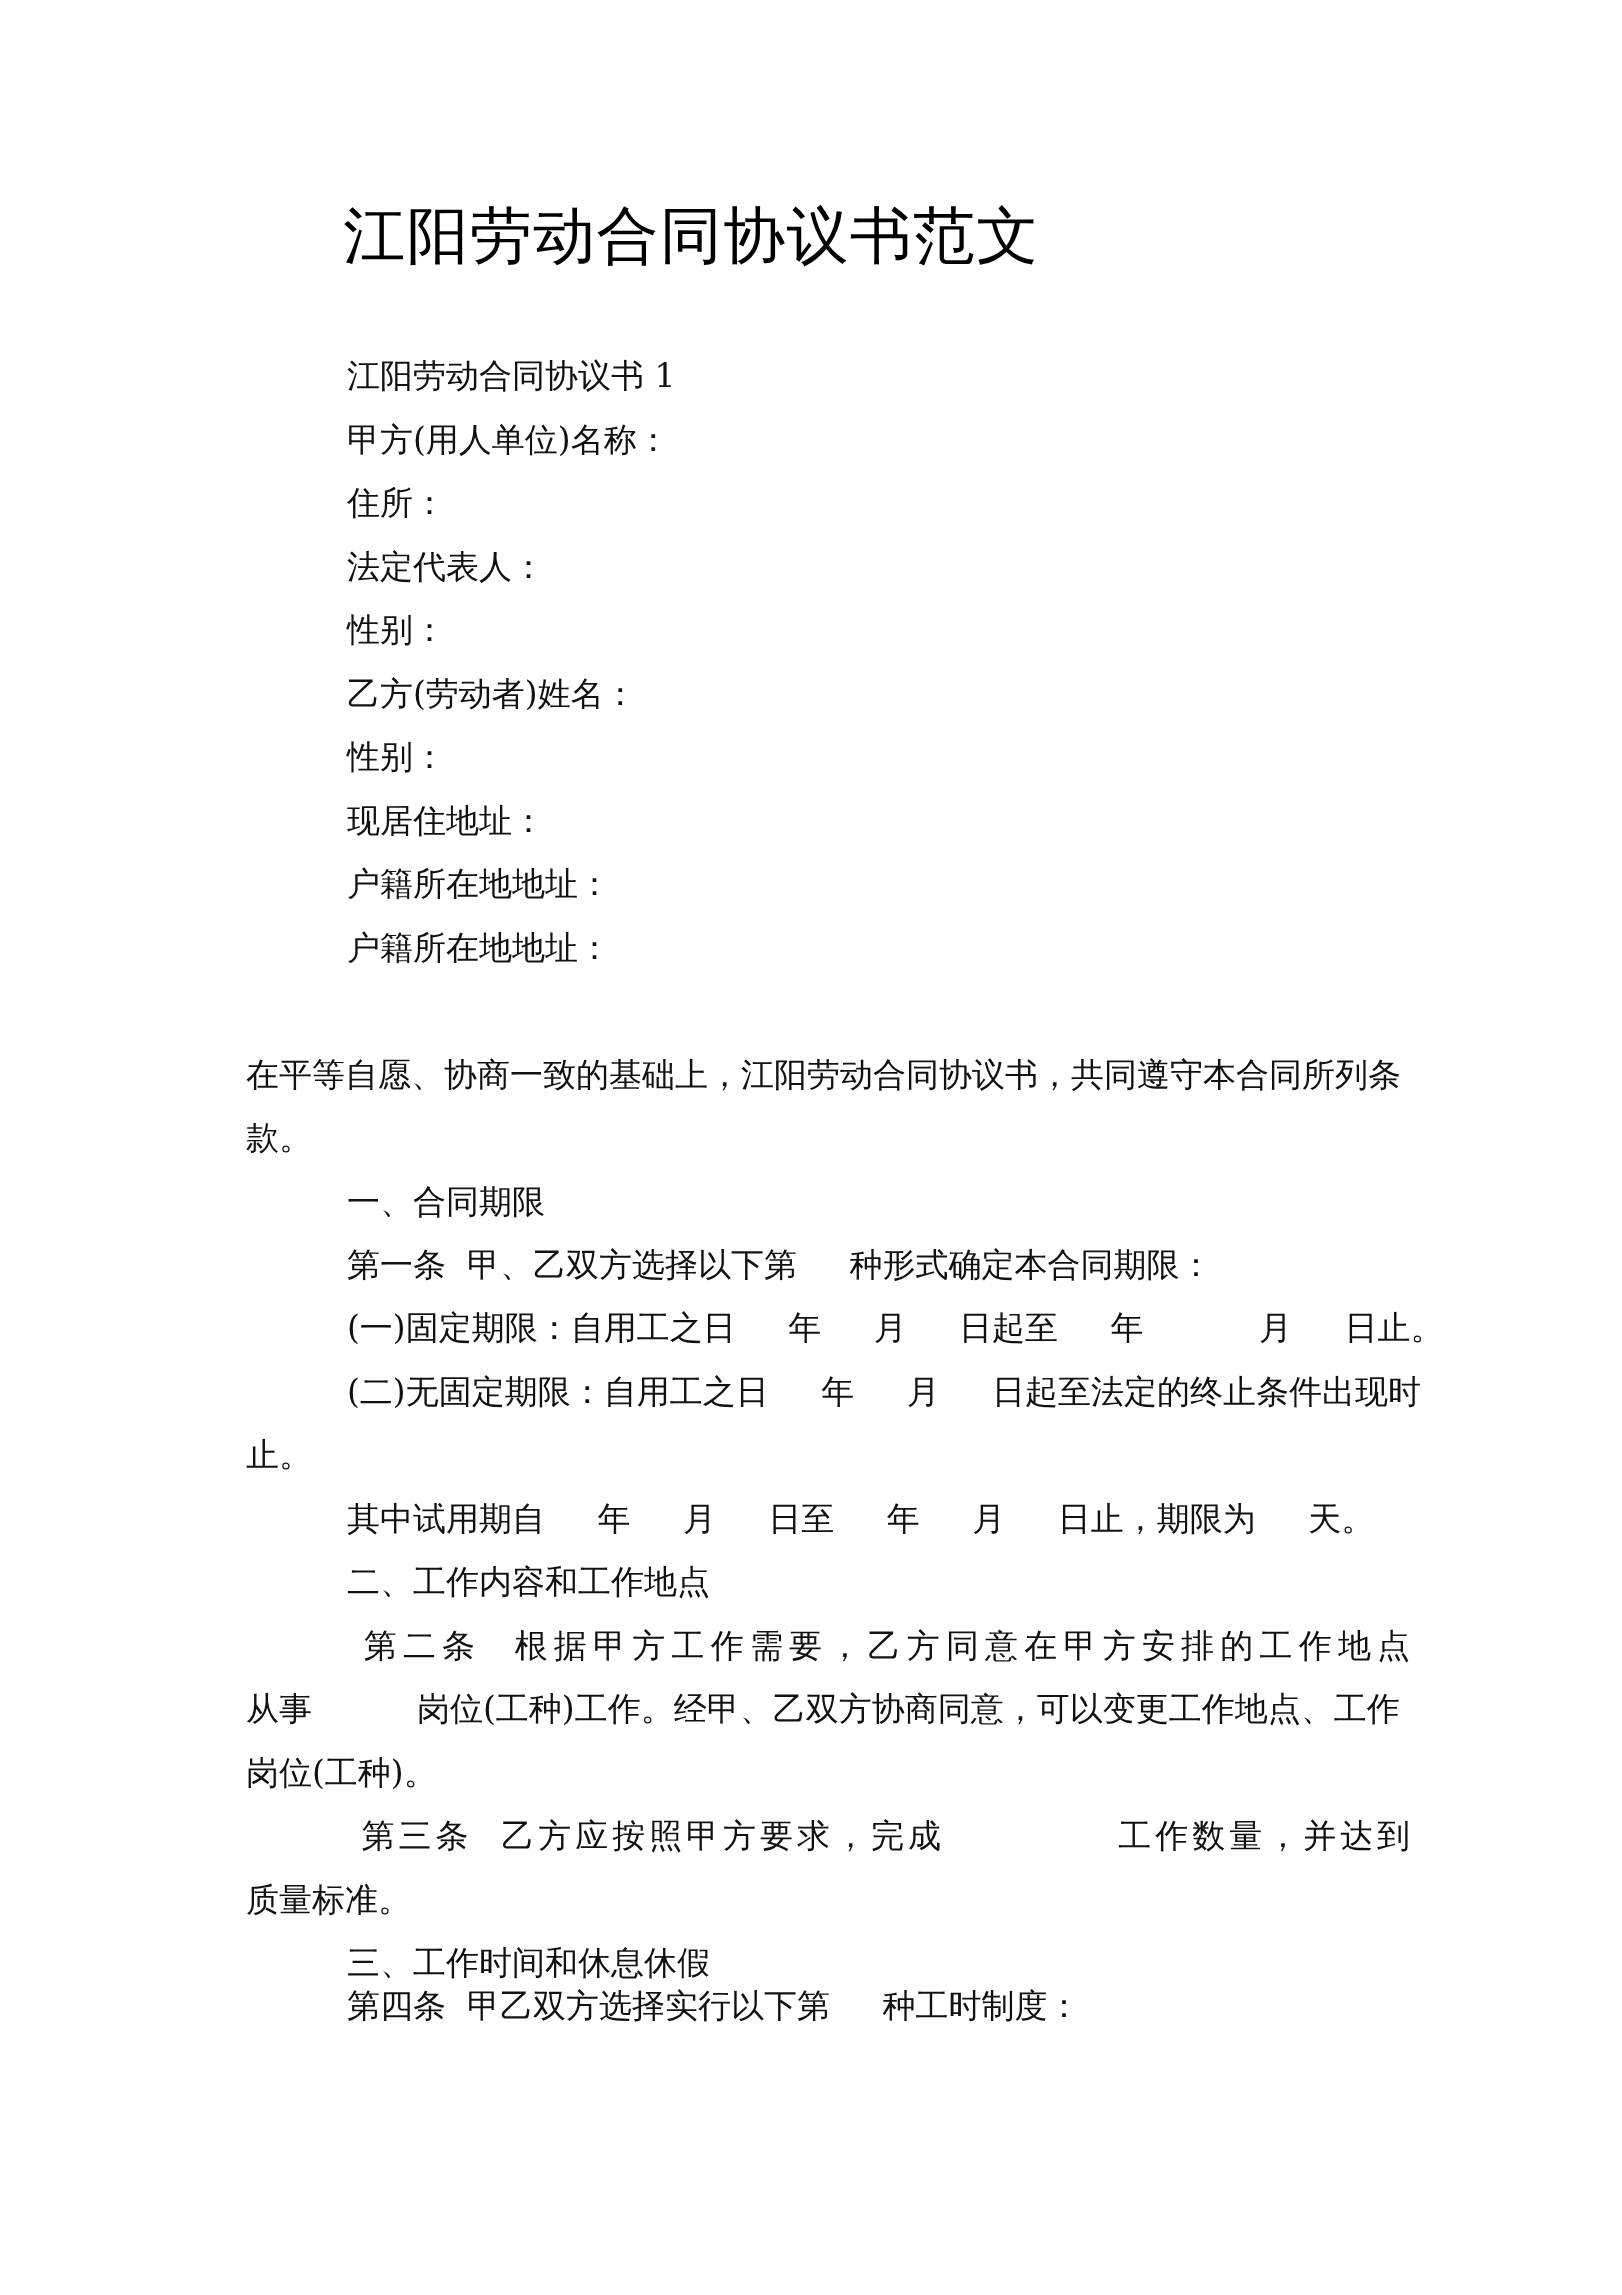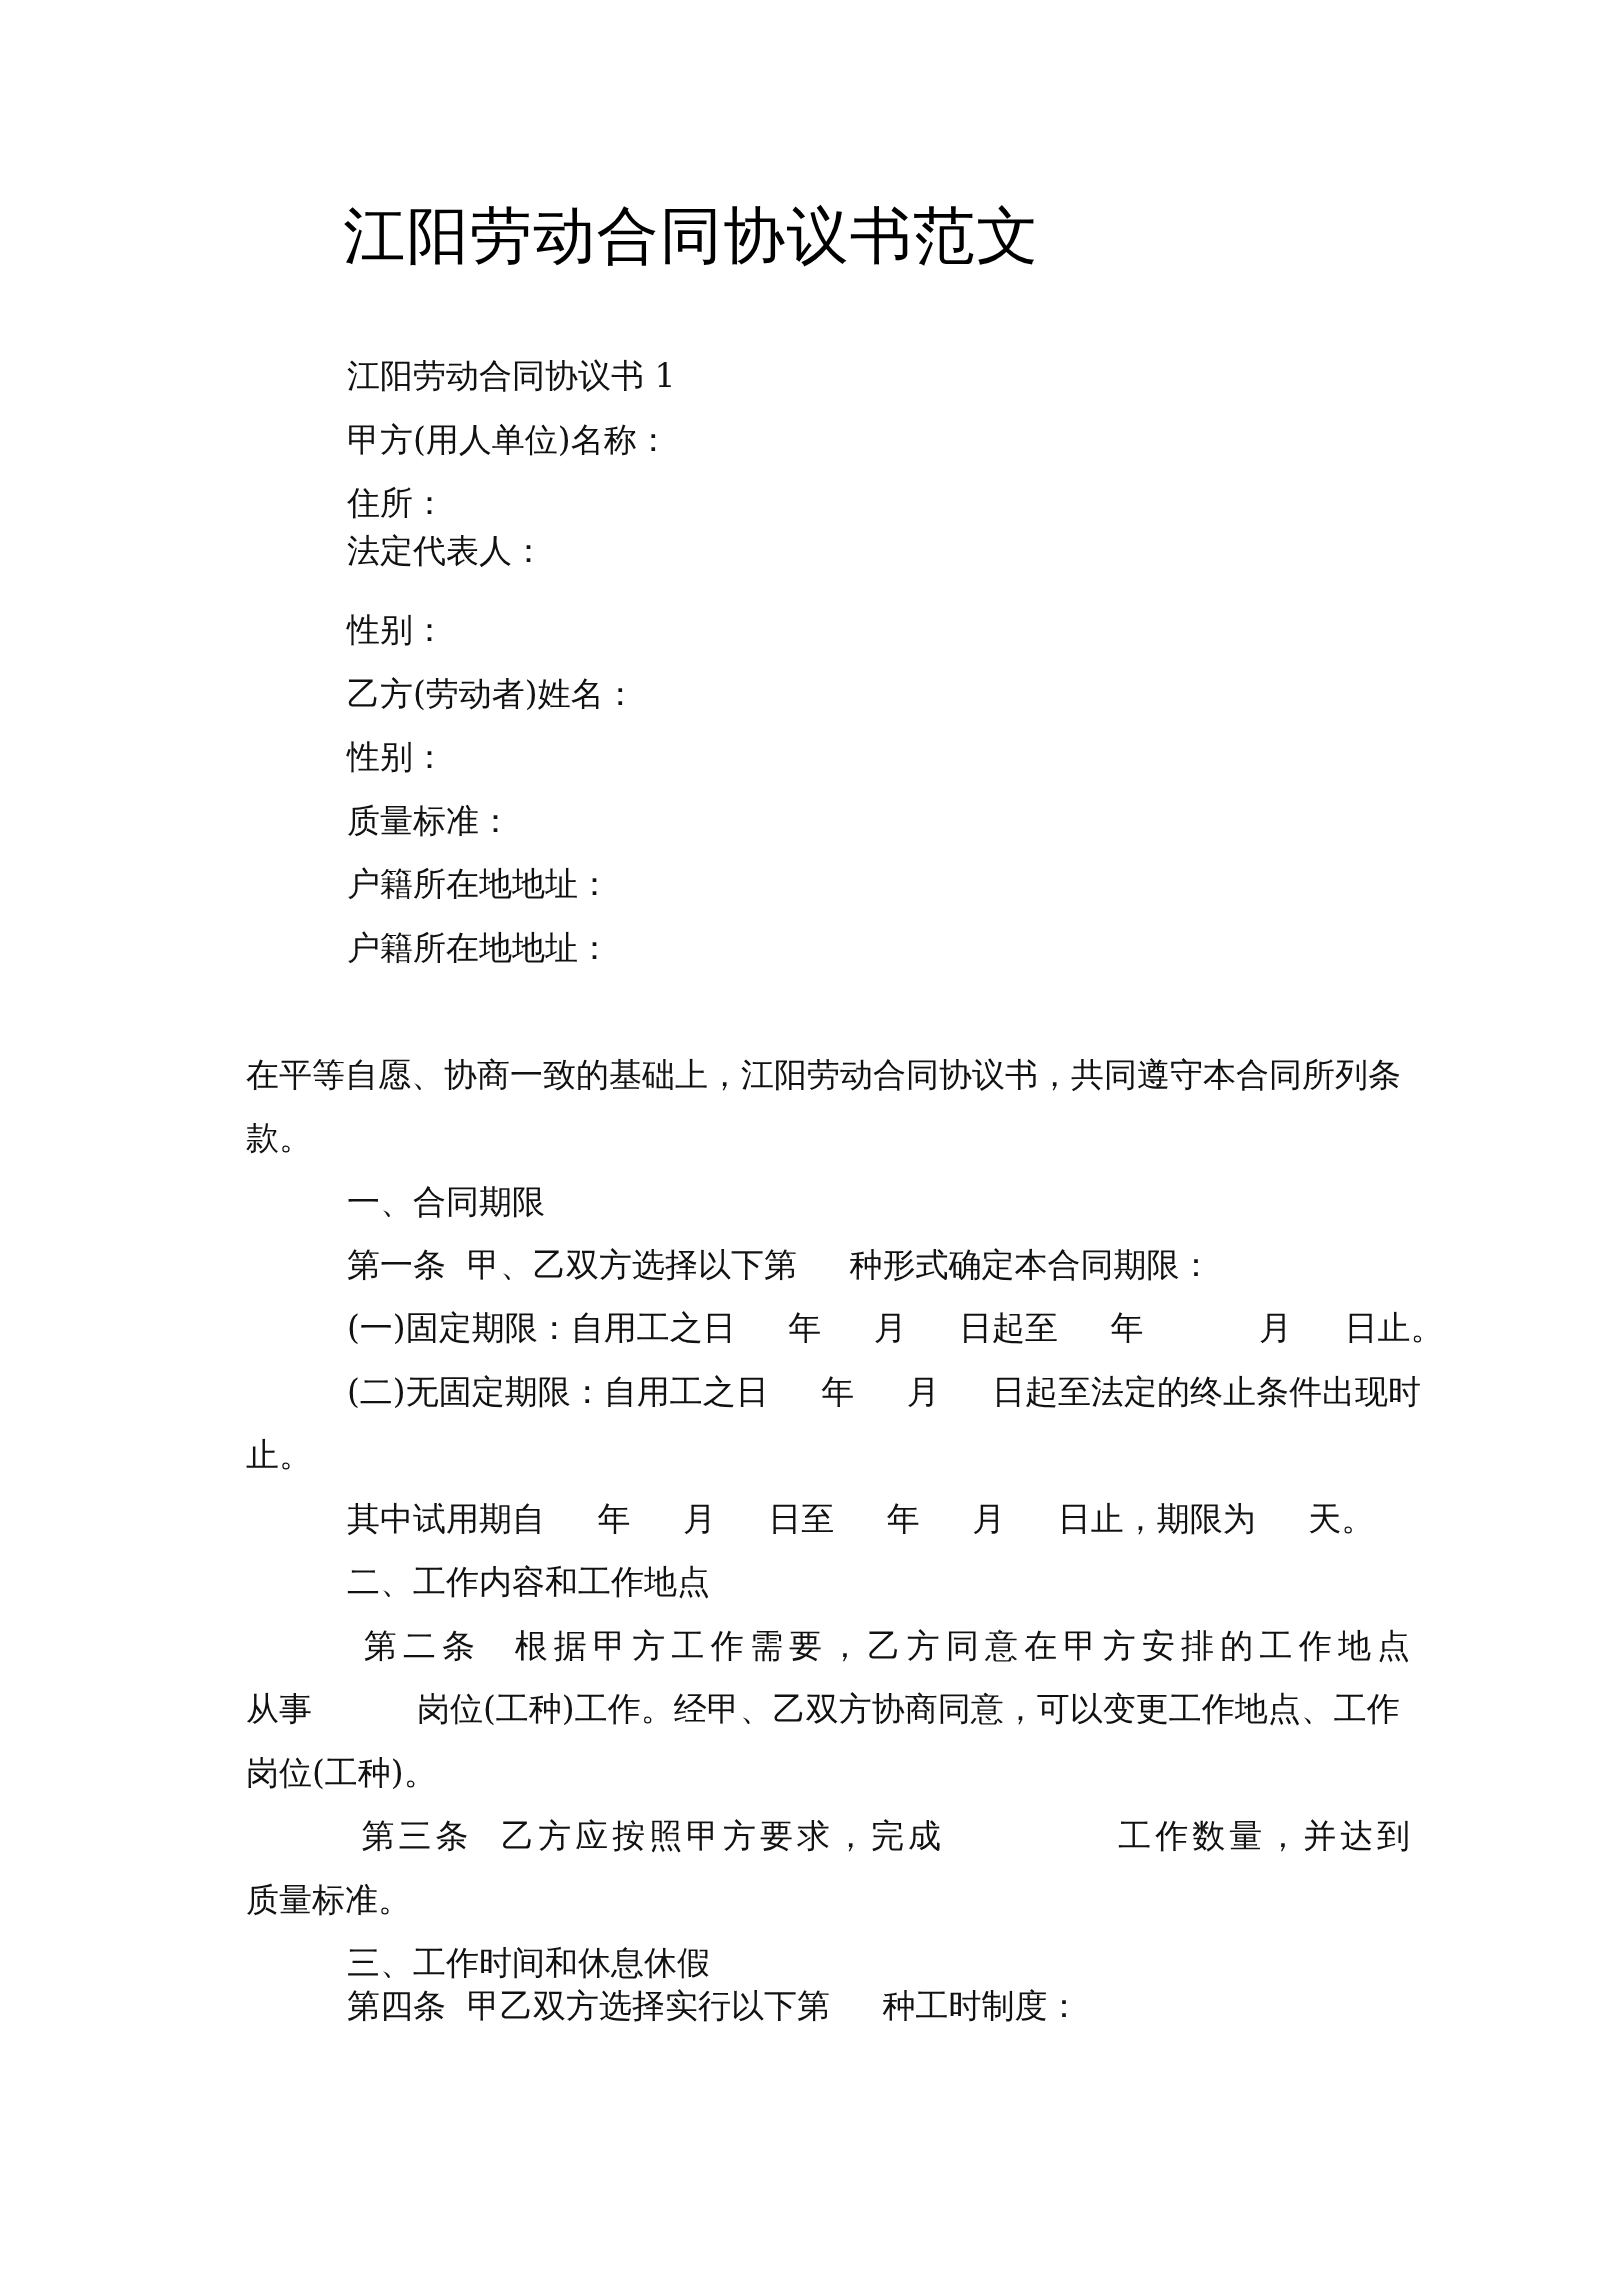--- a/index.html
+++ b/index.html
@@ -51,25 +51,25 @@
   </style>
 </head>
 <body>
 
 <div class="page">
   <div class="title">江阳劳动合同协议书范文</div>
 
   <div class="line ind" style="top:353px">江阳劳动合同协议书 1</div>
   <div class="line ind" style="top:417px">甲方(用人单位)名称：</div>
   <div class="line ind" style="top:480px">住所：</div>
-  <div class="line ind" style="top:528px">法定代表人：</div>
+  <div class="line ind" style="top:544px">法定代表人：</div>
   <div class="line ind" style="top:607px">性别：</div>
   <div class="line ind" style="top:671px">乙方(劳动者)姓名：</div>
   <div class="line ind" style="top:734px">性别：</div>
-  <div class="line ind" style="top:798px">质量标准：</div>
+  <div class="line ind" style="top:798px">现居住地址：</div>
   <div class="line ind" style="top:861px">户籍所在地地址：</div>
   <div class="line ind" style="top:925px">户籍所在地地址：</div>
 
   <div class="line noind justify" style="top:1052px">在平等自愿、协商一致的基础上，江阳劳动合同协议书，共同遵守本合同所列条</div>
   <div class="line noind" style="top:1115px">款。</div>
 
   <div class="line ind" style="top:1179px">一、合同期限</div>
   <div class="line ind" style="top:1242px">第一条  甲、乙双方选择以下第     种形式确定本合同期限：</div>
   <div class="line ind" style="top:1369px">(二)无固定期限：自用工之日     年     月     日起至法定的终止条件出现时</div>
   <div class="line ind" style="top:1305px">(一)固定期限：自用工之日     年     月     日起至     年           月     日止。</div>

